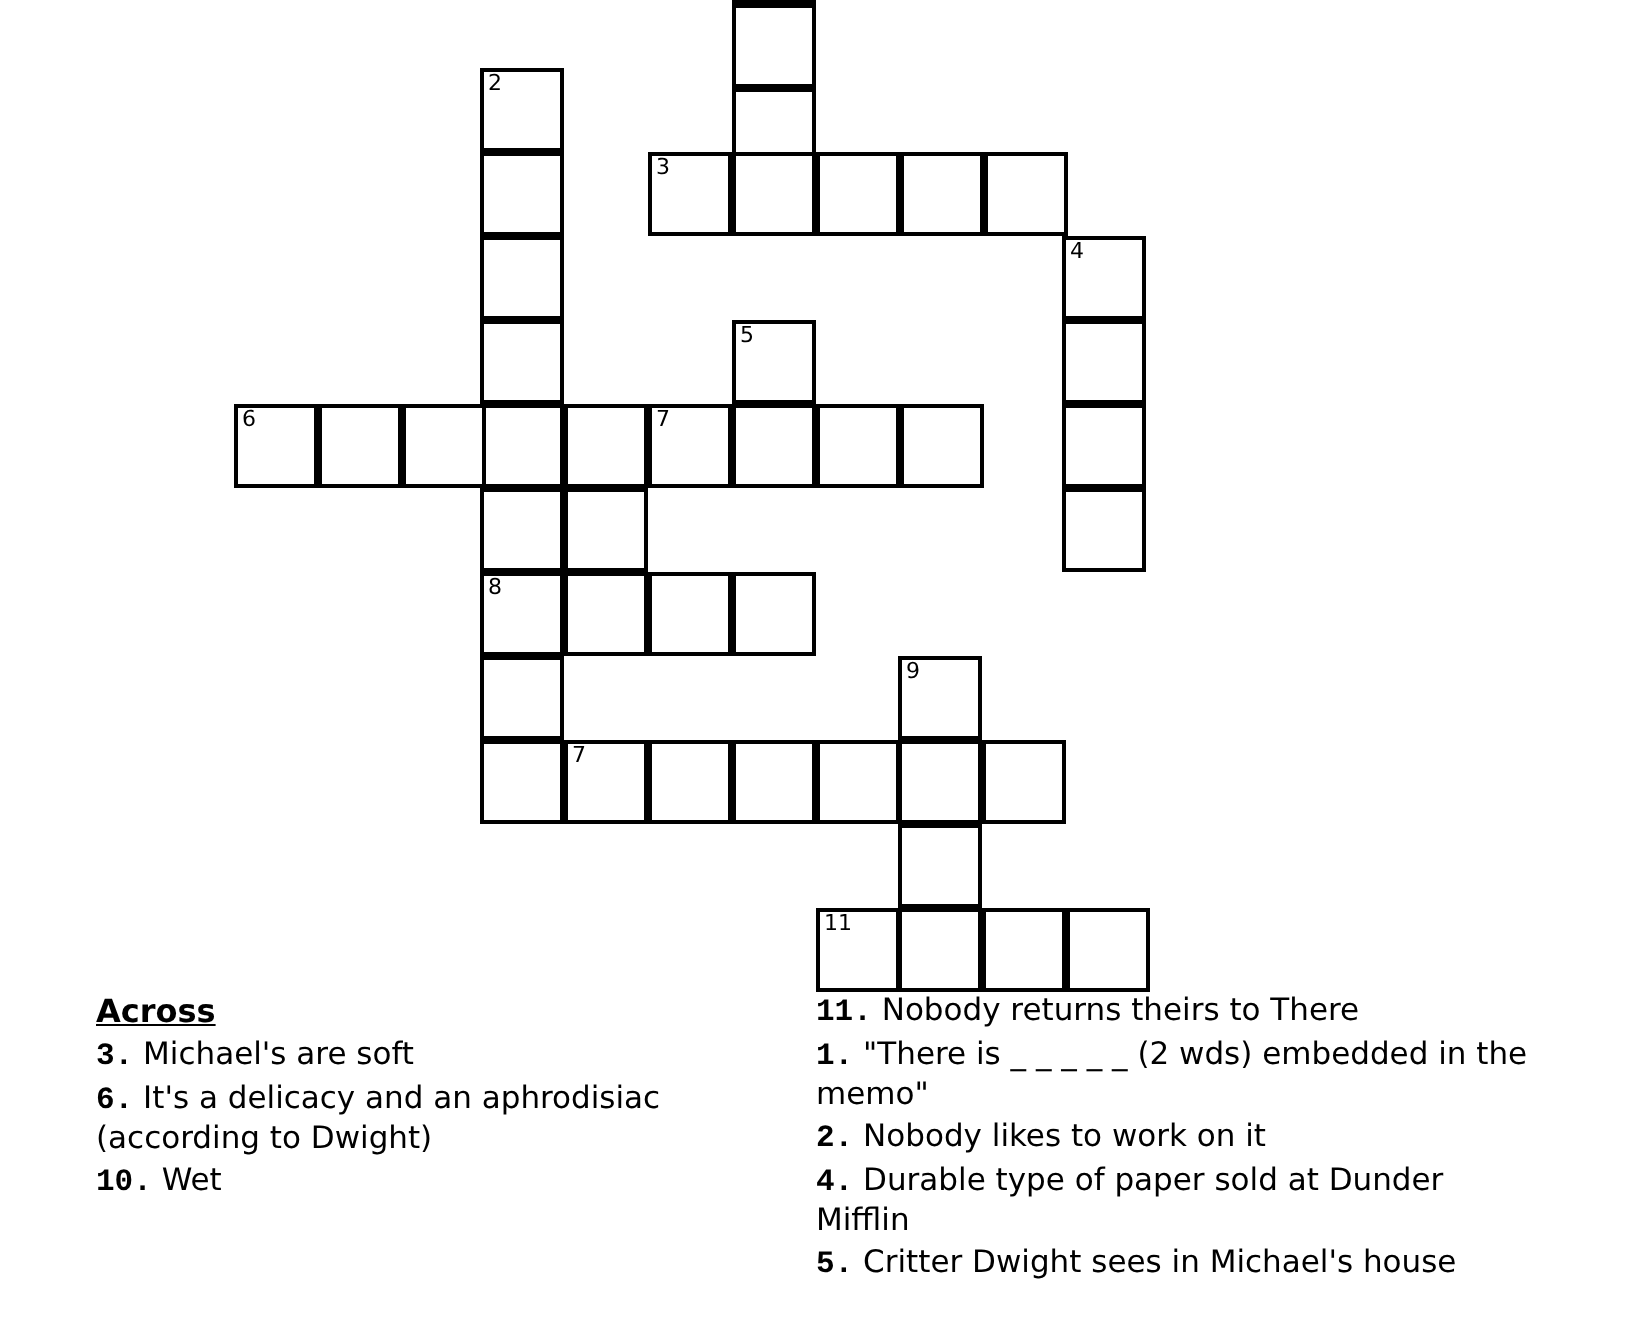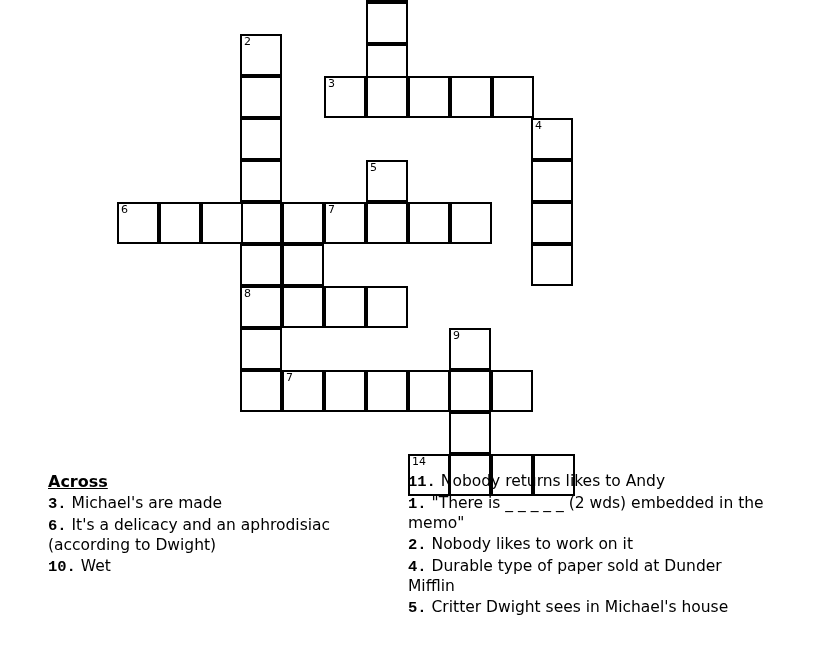--- a/index.html
+++ b/index.html
@@ -34,21 +34,21 @@
     left: 2px;
     top: 0px;
     font-size: 11px;
     line-height: 12px;
     font-family: "DejaVu Sans", sans-serif;
     color: #000000;
   }
   #clues {
     position: absolute;
     left: 0;
-    top: 472px;
+    top: 496px;
     width: 816px;
     height: 164px;
   }
   .col {
     position: absolute;
     top: 0;
     font-size: 15.5px;
     line-height: 19px;
     color: #000000;
     font-family: "DejaVu Sans", sans-serif;
@@ -135,35 +135,35 @@
     <div class="cell" style="left: 282px; top: 370px; width: 42px; height: 42px;">
       <span class="num">7</span>
     </div>
     <div class="cell" style="left: 324px; top: 370px; width: 42px; height: 42px;"></div>
     <div class="cell" style="left: 366px; top: 370px; width: 42px; height: 42px;"></div>
     <div class="cell" style="left: 408px; top: 370px; width: 42px; height: 42px;"></div>
     <div class="cell" style="left: 449px; top: 370px; width: 42px; height: 42px;"></div>
     <div class="cell" style="left: 491px; top: 370px; width: 42px; height: 42px;"></div>
     <div class="cell" style="left: 449px; top: 412px; width: 42px; height: 42px;"></div>
     <div class="cell" style="left: 408px; top: 454px; width: 42px; height: 42px;">
-      <span class="num">14</span>
+      <span class="num">11</span>
     </div>
     <div class="cell" style="left: 449px; top: 454px; width: 42px; height: 42px;"></div>
     <div class="cell" style="left: 491px; top: 454px; width: 42px; height: 42px;"></div>
     <div class="cell" style="left: 533px; top: 454px; width: 42px; height: 42px;"></div>
   </div>
 
 <div id="clues">
   <div class="col" id="col-left">
     <span class="section-head">Across</span>
-    <span class="clue"><span class="cnum">3.</span> <span>Michael's are made</span></span>
+    <span class="clue"><span class="cnum">3.</span> <span>Michael's are soft</span></span>
     <span class="clue"><span class="cnum">6.</span> <span>It's a delicacy and an aphrodisiac (according to Dwight)</span></span>
     <span class="clue"><span class="cnum">10.</span> <span>Wet</span></span>
   </div>
   <div class="col" id="col-right">
-    <span class="clue"><span class="cnum">11.</span> <span>Nobody returns likes to Andy</span></span>
+    <span class="clue"><span class="cnum">11.</span> <span>Nobody returns theirs to There</span></span>
     <span class="clue"><span class="cnum">1.</span> <span>"There is _ _ _ _ _ (2 wds) embedded in the memo"</span></span>
     <span class="clue"><span class="cnum">2.</span> <span>Nobody likes to work on it</span></span>
     <span class="clue"><span class="cnum">4.</span> <span>Durable type of paper sold at Dunder Mifflin</span></span>
     <span class="clue"><span class="cnum">5.</span> <span>Critter Dwight sees in Michael's house</span></span>
 
   </div>
 </div>
 
 </body></html>

